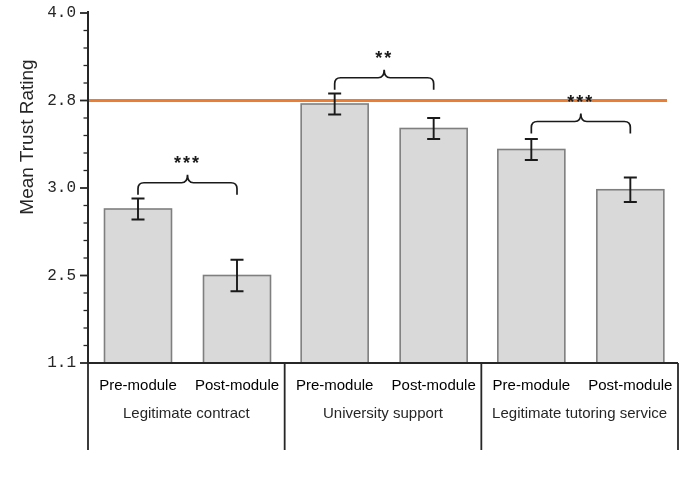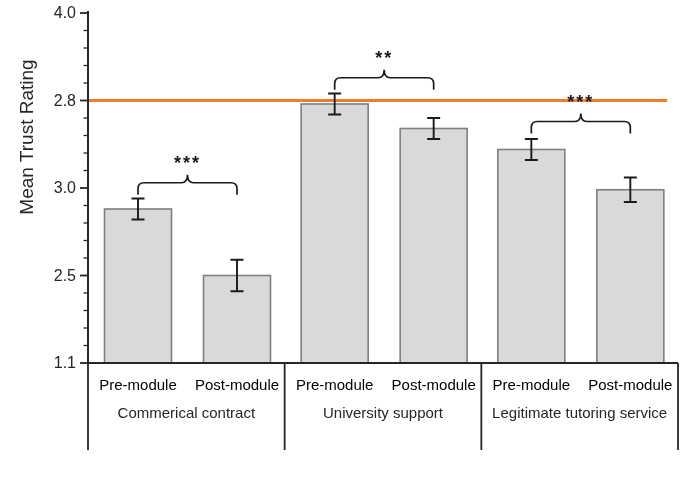--- a/index.html
+++ b/index.html
@@ -18,21 +18,21 @@
   }
   .xtitle{
     position:absolute;
     left:383px;top:450px;
     transform:translateX(-50%);
     font-size:19px;color:#262626;white-space:nowrap;
   }
   .ytick{
     position:absolute;
     width:40px;text-align:right;
-    font-size:16px;color:#262626;line-height:20px;
+    font-size:16px;color:#262626;line-height:20px;font-family:Liberation Mono, monospace;
   }
   .sublabel{
     position:absolute;
     transform:translateX(-50%);
     font-size:15px;color:#000000;white-space:nowrap;line-height:18px;
   }
   .grouplabel{
     position:absolute;
     transform:translateX(-50%);
     font-size:15px;color:#262626;white-space:nowrap;line-height:18px;
@@ -91,21 +91,21 @@
       <line x1="87" y1="363" x2="678" y2="363" stroke="#262626" stroke-width="2"></line>
       <line x1="88" y1="363" x2="88" y2="450" stroke="#262626" stroke-width="1.8"></line>
       <line x1="284.66666666666663" y1="363" x2="284.66666666666663" y2="450" stroke="#262626" stroke-width="1.8"></line>
       <line x1="481.3333333333333" y1="363" x2="481.3333333333333" y2="450" stroke="#262626" stroke-width="1.8"></line>
       <line x1="678" y1="363" x2="678" y2="450" stroke="#262626" stroke-width="1.8"></line>
     </svg>
   <div class="ytitle">Mean Trust Rating</div>
 <div class="sublabel" style="left: 138px; top: 376px;">Pre-module</div>
     <div class="sublabel" style="left: 237px; top: 376px;">Post-module</div>
     <div class="stars" style="left: 187.5px; top: 153.75px;">***</div>
-    <div class="grouplabel" style="left: 186.333px; top: 404px;">Commerical contract</div>
+    <div class="grouplabel" style="left: 186.333px; top: 404px;">Legitimate contract</div>
     <div class="sublabel" style="left: 334.667px; top: 376px;">Pre-module</div>
     <div class="sublabel" style="left: 433.667px; top: 376px;">Post-module</div>
     <div class="stars" style="left: 384.167px; top: 48.75px;">**</div>
     <div class="grouplabel" style="left: 383px; top: 404px;">University support</div>
     <div class="sublabel" style="left: 531.333px; top: 376px;">Pre-module</div>
     <div class="sublabel" style="left: 630.333px; top: 376px;">Post-module</div>
     <div class="stars" style="left: 580.833px; top: 92.5px;">***</div>
     <div class="grouplabel" style="left: 579.667px; top: 404px;">Legitimate tutoring service</div>
     <div class="ytick" style="left: 36px; top: 353px;">1.1</div>
     <div class="ytick" style="left: 36px; top: 265.5px;">2.5</div>

